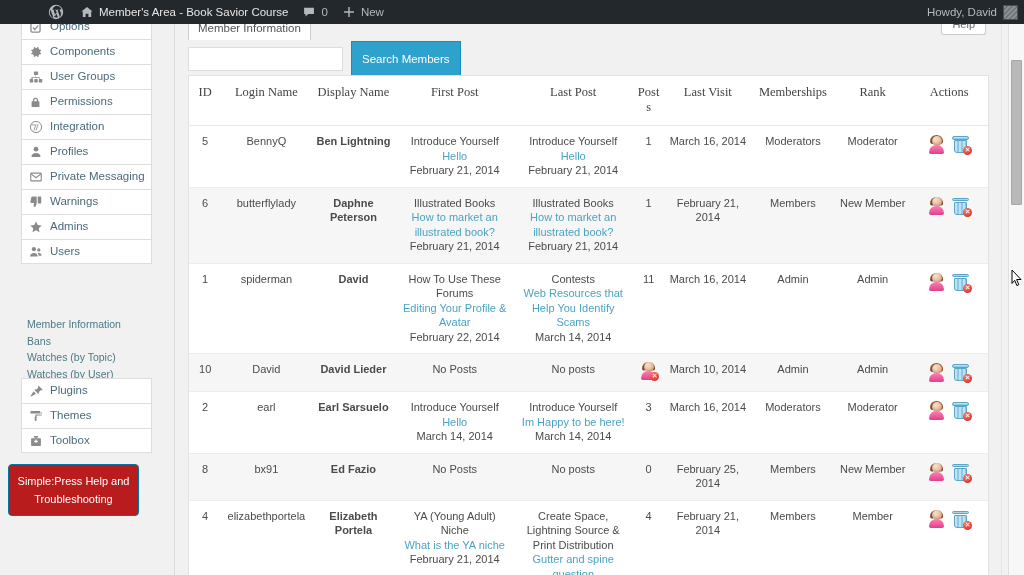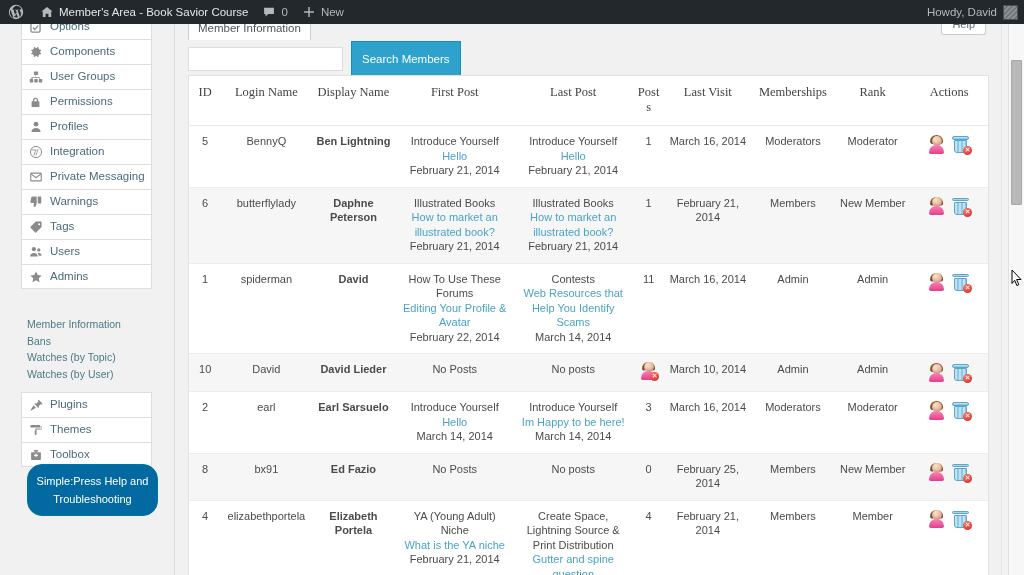--- a/index.html
+++ b/index.html
@@ -10,21 +10,21 @@
     background: #f1f1f1;
     font-family: "Liberation Sans", sans-serif;
   }
   #app { position: relative; width: 1024px; height: 575px; overflow: hidden; }
 
   
   .adminbar {
     position: absolute; top: 0; left: 0; width: 1024px; height: 24px;
     background: #23282d; color: #b4b9be;
     display: flex; align-items: center;
-    font-size: 11.5px; z-index: 50;
+    font-size: 11.5px; z-index: 50; padding-left: 40px;
   }
   .ab-item {
     display: flex; align-items: center; gap: 5px;
     height: 24px; padding: 0 7px; color: #b4b9be; white-space: nowrap;
   }
   .ab-logo { font-size: 15px; line-height: 1; padding: 0 9px 0 8px; }
   .ab-right { margin-left: auto; display: flex; align-items: center; padding-right: 6px; }
   .ab-avatar {
     width: 15px; height: 15px; margin-left: 6px;
     background:
@@ -53,23 +53,23 @@
     color: #4b6b78;
   }
   .menu-item:last-child { border-bottom: 1px solid #dedede; }
   .menu-item .mi-label { line-height: 1; }
   .mico { width: 15px; height: 15px; flex: 0 0 15px; display: flex; align-items: center; justify-content: center; color: #8b8b8b; }
 
   .sub-list { position: absolute; left: 27px; width: 130px; }
   .sub-item { font-size: 10.5px; color: #4b7a85; line-height: 16.5px; white-space: nowrap; }
 
   .help-btn {
-    position: absolute; left: 27px; width: 131px;
-    background: #0369a1; border: 1px solid #0074a2;
-    border-radius: 15px; color: #fff;
+    position: absolute; left: 8px; width: 131px;
+    background: #b91c1c; border: 1px solid #0074a2;
+    border-radius: 4px; color: #fff;
     font-size: 11px; text-align: center;
     padding: 7px 4px; line-height: 18px;
   }
 
   
   .content {
     position: absolute; left: 176px; top: 24px;
     width: 830px; height: 551px;
     background: #f1f1f1;
     overflow: hidden;
@@ -280,90 +280,82 @@
       <div class="menu-item">
         <span class="mico">
           <svg class="gl" width="13" height="13" viewBox="0 0 20 20" fill="#8b8b8b">
               <path d="M6 8V6.5a4 4 0 118 0V8h1a1 1 0 011 1v7a1 1 0 01-1 1H5a1 1 0 01-1-1V9a1 1 0 011-1h1zm2 0h4V6.5a2 2 0 10-4 0V8z"></path>
             </svg>
         </span>
         <span class="mi-label">Permissions</span>
       </div>
       <div class="menu-item">
         <span class="mico">
-          <svg class="gl" width="14" height="14" viewBox="0 0 20 20" fill="#8b8b8b">
-              <circle cx="10" cy="6" r="3.4"></circle>
-              <path d="M3.5 17c0-3.6 2.9-5.6 6.5-5.6s6.5 2 6.5 5.6z"></path>
-            </svg>
-        </span>
-        <span class="mi-label">Profiles</span>
-      </div>
-      <div class="menu-item">
-        <span class="mico">
           <svg class="gl" width="14" height="14" viewBox="0 0 20 20" fill="none" stroke="#8b8b8b" stroke-width="1.4">
               <circle cx="10" cy="10" r="8"></circle>
               <path d="M3.5 7h5M10 6l-3 9M13 6l-3 9" stroke-width="1.2"></path>
             </svg>
         </span>
         <span class="mi-label">Integration</span>
       </div>
       <div class="menu-item">
         <span class="mico">
+          <svg class="gl" width="14" height="14" viewBox="0 0 20 20" fill="#8b8b8b">
+              <circle cx="10" cy="6" r="3.4"></circle>
+              <path d="M3.5 17c0-3.6 2.9-5.6 6.5-5.6s6.5 2 6.5 5.6z"></path>
+            </svg>
+        </span>
+        <span class="mi-label">Profiles</span>
+      </div>
+      <div class="menu-item">
+        <span class="mico">
           <svg class="gl" width="14" height="14" viewBox="0 0 20 20" fill="none" stroke="#8b8b8b" stroke-width="1.6">
               <rect x="2.5" y="4.5" width="15" height="11" rx="1"></rect>
               <path d="M3 5.5l7 5.5 7-5.5"></path>
             </svg>
         </span>
         <span class="mi-label">Private Messaging</span>
       </div>
       <div class="menu-item">
         <span class="mico">
           <svg class="gl" width="14" height="14" viewBox="0 0 20 20" fill="#8b8b8b">
               <path d="M13.5 2h3a1 1 0 011 1v8a1 1 0 01-1 1h-3a1 1 0 01-1-1V3a1 1 0 011-1zM11 2H5.2c-.9 0-1.6.5-1.8 1.3L2 9.2c-.3 1.2.6 2.3 1.8 2.3h3.4l-.6 3.3c-.2 1.2.7 2.2 1.8 2.2.5 0 1-.3 1.2-.8L11 12V2z"></path>
             </svg>
         </span>
         <span class="mi-label">Warnings</span>
       </div>
       <div class="menu-item">
         <span class="mico">
           <svg class="gl" width="14" height="14" viewBox="0 0 20 20" fill="#8b8b8b">
-              <path d="M10.5 2H17a1 1 0 011 1v6.5a1 1 0 01-.3.7l-7.5 7.5a1 1 0 01-1.4 0L2.3 11.2a1 1 0 010-1.4L9.8 2.3a1 1 0 01.7-.3zm4 2.6a1.4 1.4 0 100 2.8 1.4 1.4 0 000-2.8z"></path>
-            </svg>
-        </span>
-        <span class="mi-label">Tags</span>
+              <path d="M10 2l2.5 5.2 5.5.8-4 3.9 1 5.6-5-2.7-5 2.7 1-5.6-4-3.9 5.5-.8z"></path>
+            </svg>
+        </span>
+        <span class="mi-label">Admins</span>
       </div>
       <div class="menu-item">
         <span class="mico">
           <svg class="gl" width="14" height="14" viewBox="0 0 20 20" fill="#8b8b8b">
               <circle cx="7" cy="6" r="3"></circle>
               <circle cx="14" cy="7" r="2.4"></circle>
               <path d="M1.5 16.5c0-3.2 2.5-5 5.5-5s5.5 1.8 5.5 5z"></path>
               <path d="M13 11.2c2.6 0 5 1.4 5 4.3h-4.2c0-1.7-.5-3.2-1.4-4.2z"></path>
             </svg>
         </span>
         <span class="mi-label">Users</span>
-      </div>
-      <div class="menu-item">
-        <span class="mico">
-          <svg class="gl" width="14" height="14" viewBox="0 0 20 20" fill="#8b8b8b">
-              <path d="M10 2l2.5 5.2 5.5.8-4 3.9 1 5.6-5-2.7-5 2.7 1-5.6-4-3.9 5.5-.8z"></path>
-            </svg>
-        </span>
-        <span class="mi-label">Admins</span>
       </div>
     </div>
 
     <div class="sub-list" style="top:292px;">
       <div class="sub-item">Member Information</div>
       <div class="sub-item">Bans</div>
       <div class="sub-item">Watches (by Topic)</div>
       <div class="sub-item">Watches (by User)</div>
     </div>
 
-    <div class="menu-list" style="top:368px;">
+    <div class="menu-list" style="top:354px;">
       <div class="menu-item">
         <span class="mico">
           <svg class="gl" width="14" height="14" viewBox="0 0 20 20" fill="#8b8b8b">
               <path d="M13.9 2.6l-1.4 1.4 1 1-3.3 3.3-1-1-1.4 1.4 5.5 5.5 1.4-1.4-1-1L17 8.5l1 1 1.4-1.4zM6.5 10.3L2 17.8l.5.5 7.5-4.5z"></path>
             </svg>
         </span>
         <span class="mi-label">Plugins</span>
       </div>
       <div class="menu-item">
         <span class="mico">

